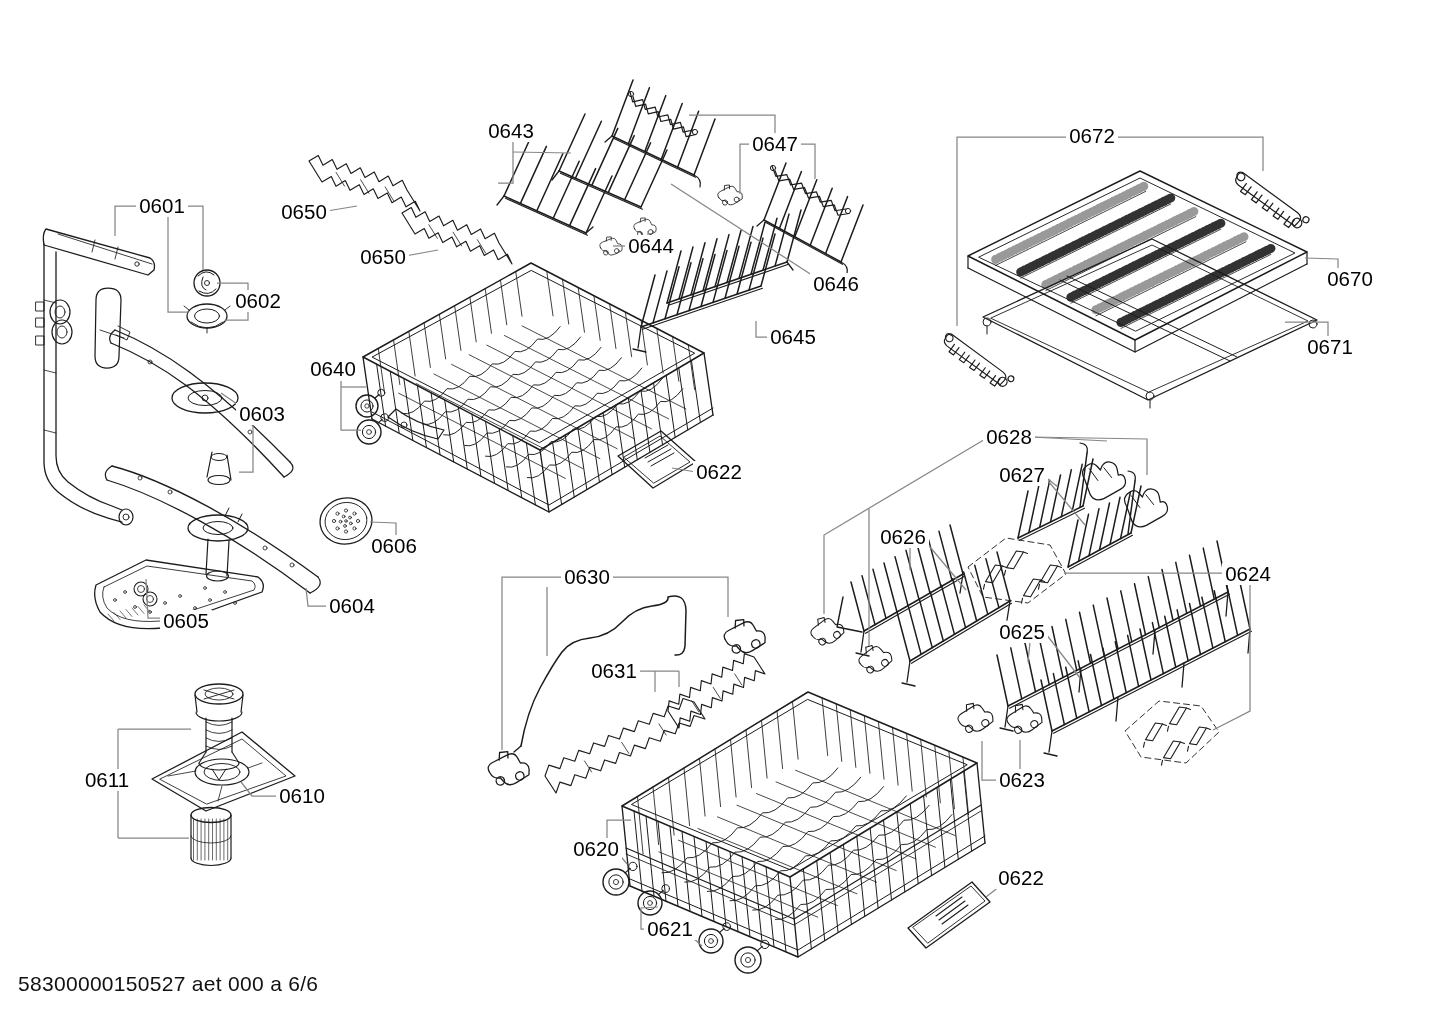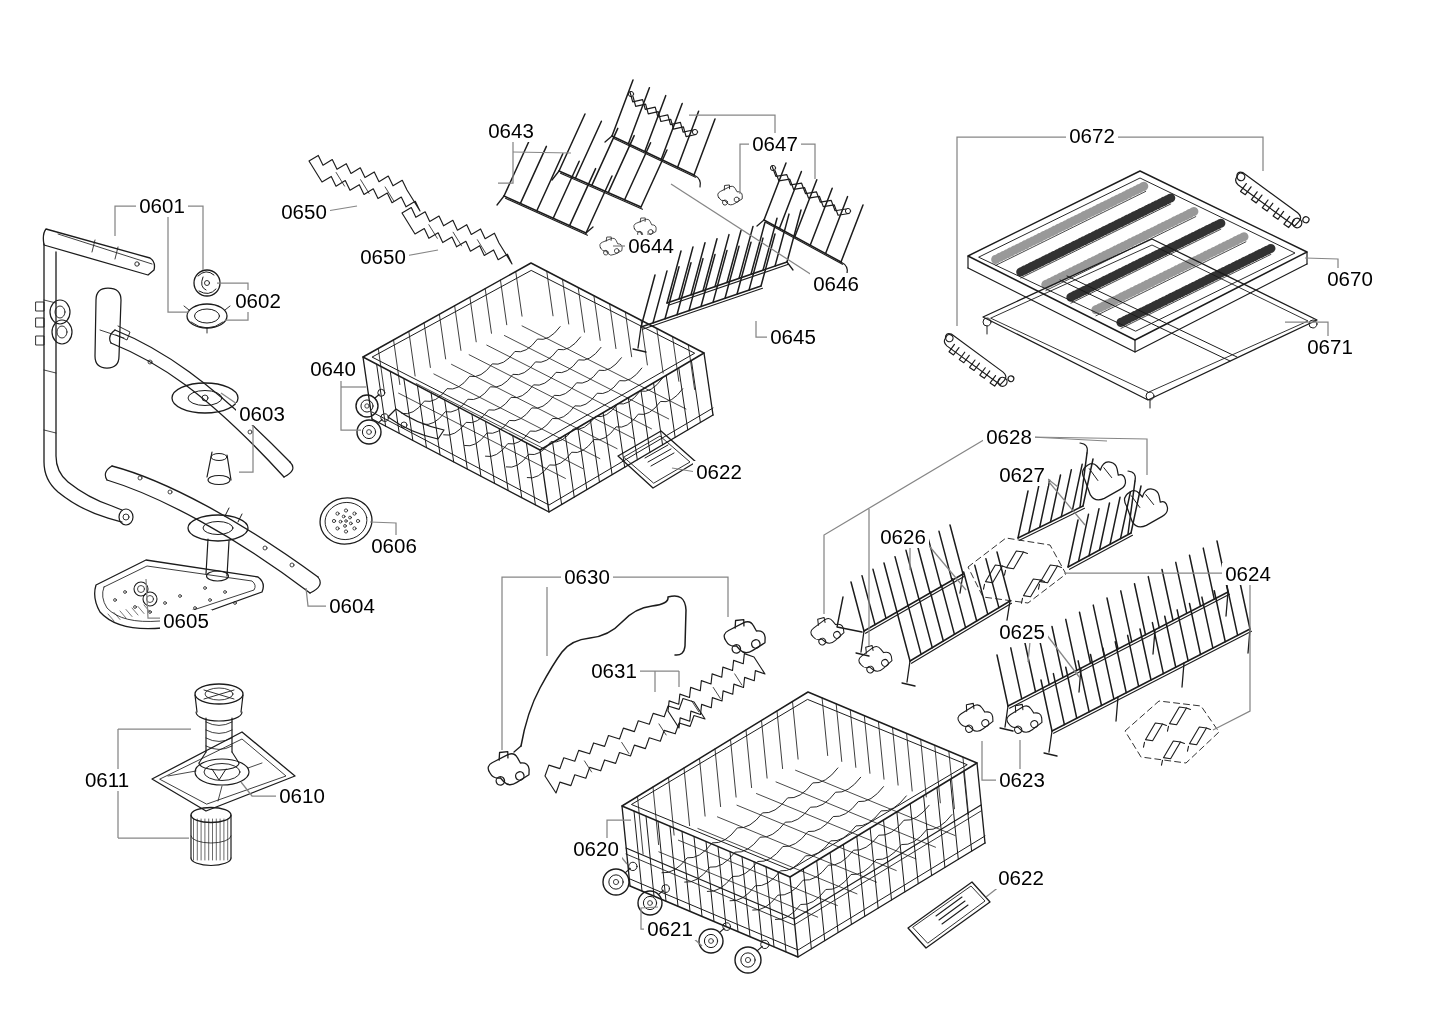--- a/index.html
+++ b/index.html
@@ -898,13 +898,14 @@
           <rect x="644" y="918" width="52" height="22" fill="#ffffff" stroke="none"></rect>
           <text x="670" y="936" text-anchor="middle" font-family="Liberation Sans, sans-serif" font-size="20.5" fill="#000000">0621</text>
         </g>
         <g>
           <polyline points="1000,886 986,897" fill="none" stroke="#868686" stroke-width="1.25"></polyline>
           <rect x="995" y="867" width="52" height="22" fill="#ffffff" stroke="none"></rect>
           <text x="1021" y="885" text-anchor="middle" font-family="Liberation Sans, sans-serif" font-size="20.5" fill="#000000">0622</text>
         </g>
       </g>
   </svg>
+  <div class="footer">58300000150527 aet 000 a 6/6</div>
 </div>
 
 </body></html>

